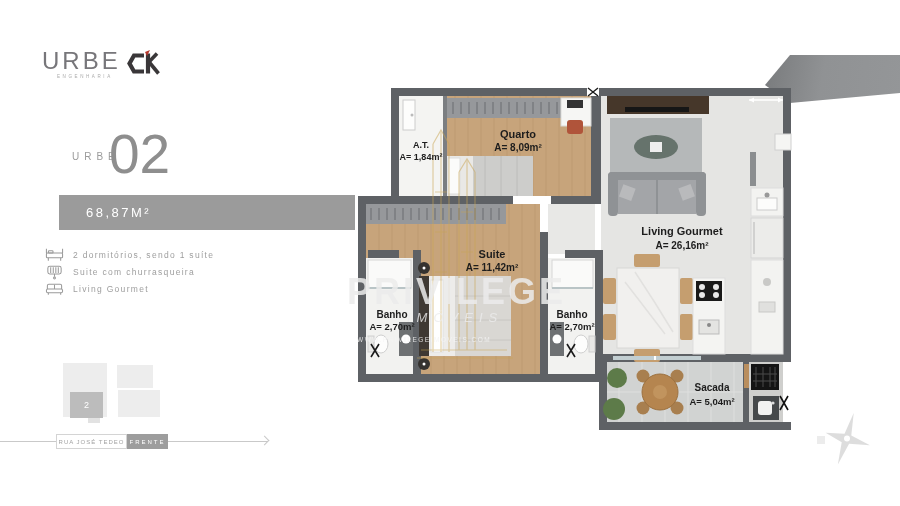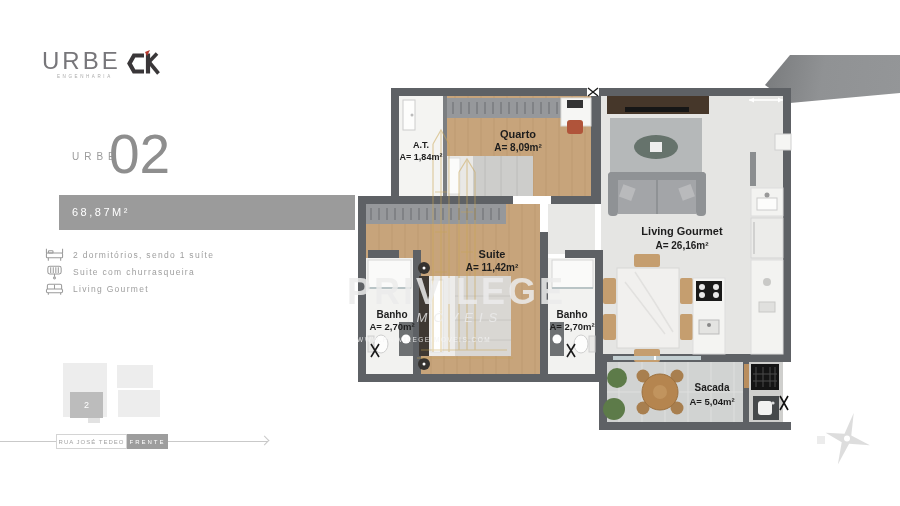--- a/index.html
+++ b/index.html
@@ -19,22 +19,22 @@
   .ck { position:absolute; left:124px; top:50px; }
 
   
   .tipo-label { position:absolute; left:72px; top:151px; font-size:10px; letter-spacing:5px;
     color:#9b9b9b; }
   .tipo-number { position:absolute; left:109px; top:127px; font-size:55px; font-weight:300;
     color:#8e8e8e; line-height:1; }
 
   
   .area-bar { position:absolute; left:59px; top:195px; width:296px; height:35px;
-    background:#9b9b9b; color:#ffffff; font-size:11px; letter-spacing:2.5px;
-    line-height:35px; padding-left:13px; }
+    background:#9b9b9b; color:#ffffff; font-size:13px; letter-spacing:2.5px;
+    line-height:35px; padding-left:27px; }
 
   
   .features { position:absolute; left:45px; top:247px; display:flex; flex-direction:column; gap:1px; }
   .feature { display:flex; align-items:center; gap:9px; height:16px; }
   .feature span { color:#9e9e9e; font-size:8.5px; letter-spacing:1.3px; }
 
   
   .keyplan { position:absolute; left:63px; top:362px; width:110px; height:64px; }
   .kp { position:absolute; background:#ededed; }
   .kp-unit { position:absolute; left:7px; top:30px; width:33px; height:26px; background:#bcbcbc;

